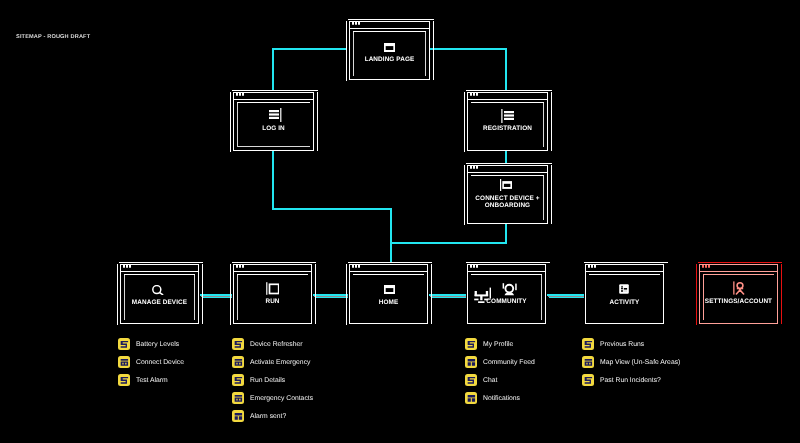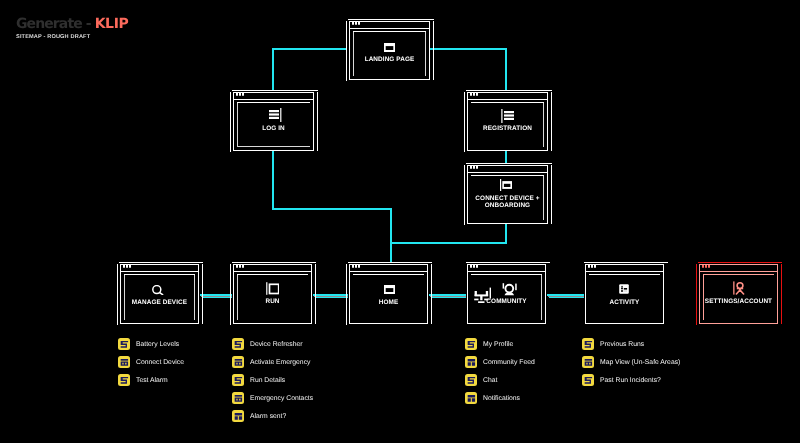--- a/index.html
+++ b/index.html
@@ -55,21 +55,20 @@
   .flist{position:absolute;}
   .fitem{position:absolute;display:flex;align-items:center;height:12px;}
   .ficon{width:12px;height:12px;border-radius:2.5px;background:#f2d93f;
          display:flex;align-items:center;justify-content:center;flex:0 0 auto;}
   .flabel{margin-left:6px;font-size:6.8px;color:#f4f4f4;white-space:nowrap;line-height:7px;transform:translateZ(0);}
 </style>
 </head>
 <body>
 
 <div class="stage">
-  <div id="title"><span>Generate - </span><span class="brand">KLIP</span></div>
   <div id="subtitle">SITEMAP - ROUGH DRAFT</div>
   <div id="lines">
       <div class="ln" style="left: 272px; top: 48px; width: 75px; height: 2px; background: rgb(34, 230, 240);"></div>
       <div class="ln" style="left: 272px; top: 48px; width: 2px; height: 43px; background: rgb(34, 230, 240);"></div>
       <div class="ln" style="left: 430px; top: 48px; width: 77px; height: 2px; background: rgb(34, 230, 240);"></div>
       <div class="ln" style="left: 505px; top: 48px; width: 2px; height: 43px; background: rgb(34, 230, 240);"></div>
       <div class="ln" style="left: 505px; top: 150px; width: 2px; height: 14px; background: rgb(34, 230, 240);"></div>
       <div class="ln" style="left: 272px; top: 150px; width: 2px; height: 60px; background: rgb(34, 230, 240);"></div>
       <div class="ln" style="left: 272px; top: 208px; width: 120px; height: 2px; background: rgb(34, 230, 240);"></div>
       <div class="ln" style="left: 390px; top: 208px; width: 2px; height: 55px; background: rgb(34, 230, 240);"></div>

